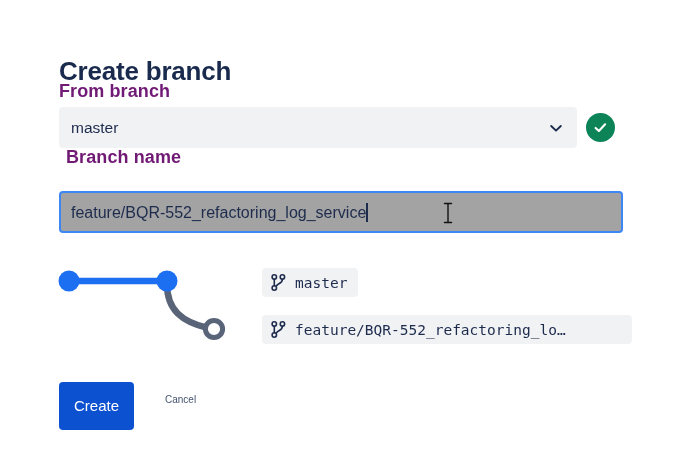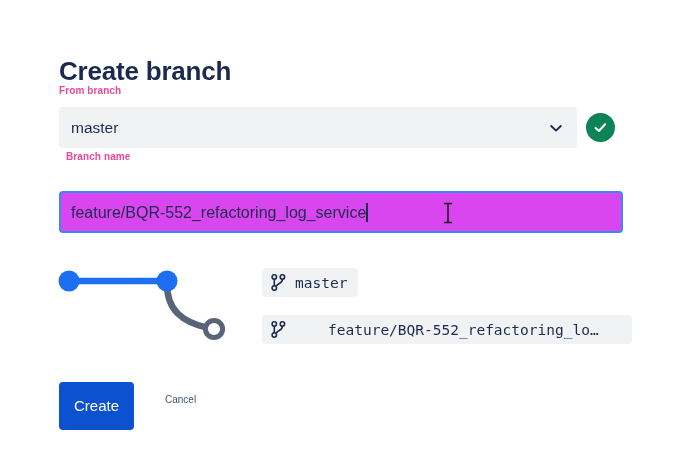--- a/index.html
+++ b/index.html
@@ -30,23 +30,23 @@
     font-weight: 700;
     color: #192a4d;
     letter-spacing: -0.2px;
     line-height: 34px;
     margin-top: 32px;
   }
 
   
   .field-label {
     position: absolute;
-    font-size: 10px;
+    font-size: 18px;
     font-weight: 700;
-    color: #ec4899;
+    color: #701a75;
     line-height: 16px;
     letter-spacing: 0.1px;
   }
   .label-from-branch { left: 59px; top: 83px; }
   .label-branch-name { left: 59px; top: 149px; margin-left: 7px; }
 
   
   .select-row {
     position: absolute;
     left: 59px;
@@ -93,21 +93,21 @@
 
   
   .branch-input-wrap {
     position: absolute;
     left: 59px;
     top: 191px;
     width: 564px;
     height: 42px;
     border: 2px solid #3d86f5;
     border-radius: 4px;
-    background: #d946ef;
+    background: #a3a3a3;
     box-sizing: border-box;
   }
   .branch-input-text {
     position: absolute;
     left: 10px;
     top: 9px;
     font-size: 16px;
     color: #1d2b4d;
     line-height: 22px;
     white-space: pre;
@@ -144,21 +144,21 @@
     position: absolute;
     display: flex;
     align-items: center;
     background: #f1f2f4;
     border-radius: 4px;
     height: 29px;
     padding: 0 11px 0 9px;
     box-sizing: border-box;
   }
   .chip-master { left: 262px; top: 268px; }
-  .chip-feature { left: 262px; top: 315px; width: 370px; gap: 33px; }
+  .chip-feature { left: 262px; top: 315px; width: 370px; }
   .chip-icon {
     width: 15px;
     height: 17px;
     margin-right: 9px;
     flex: 0 0 auto;
     display: block;
   }
   .chip-text {
     font-family: "DejaVu Sans Mono", monospace;
     font-size: 14.5px;

